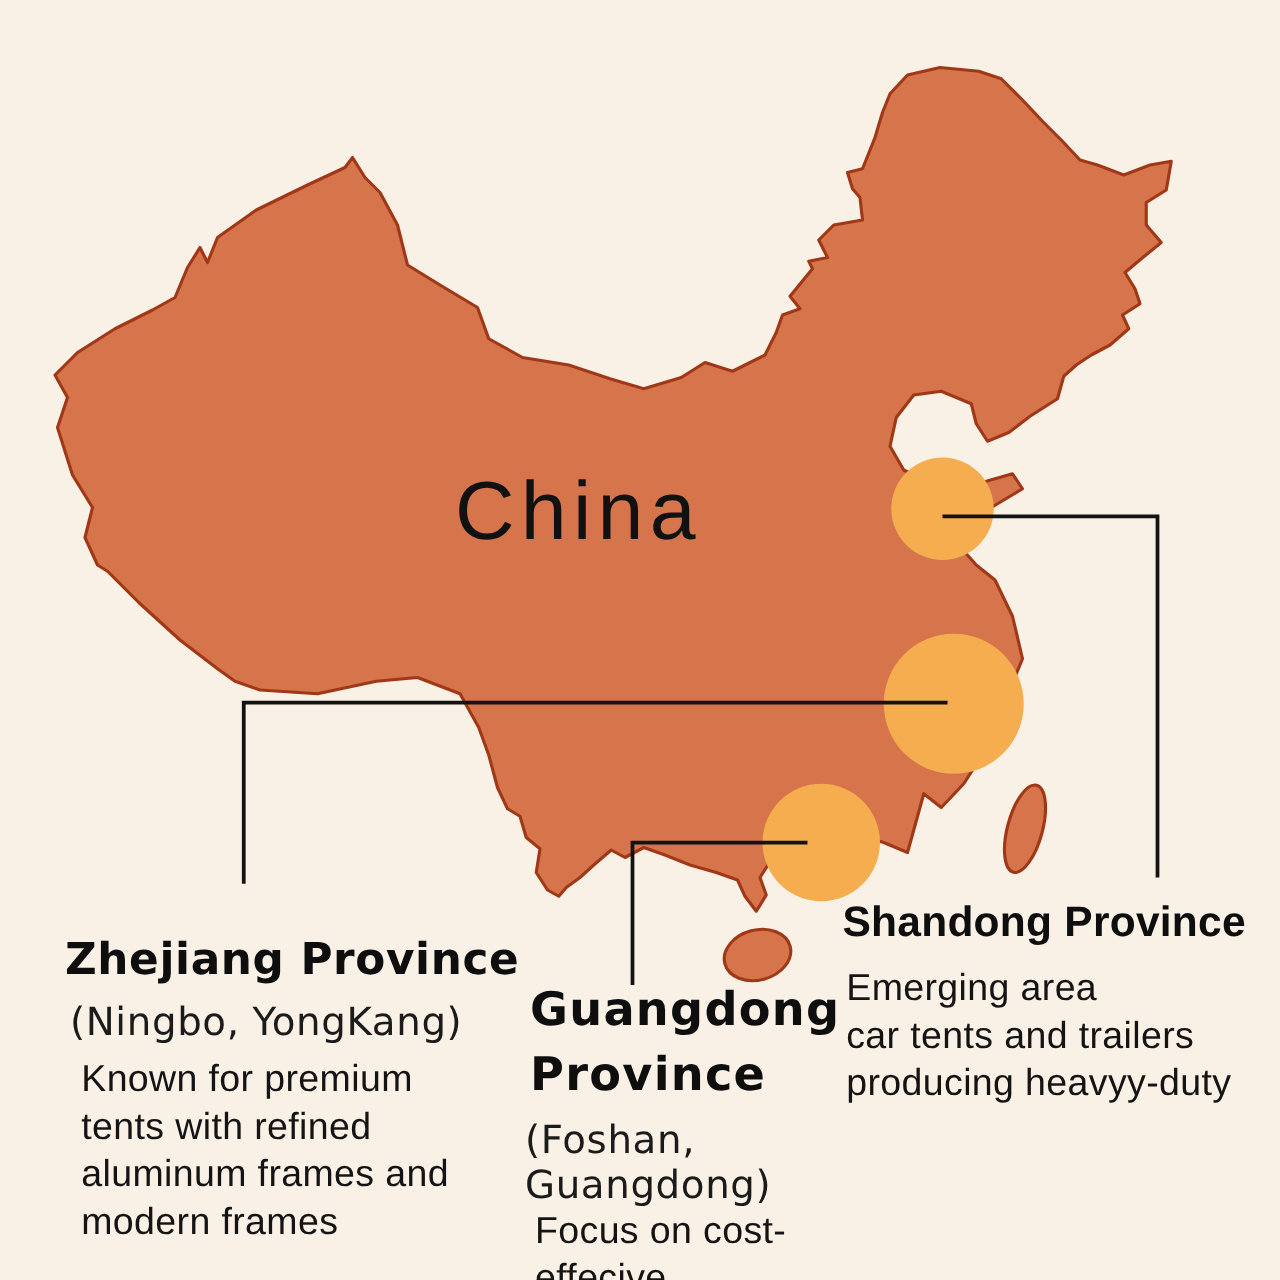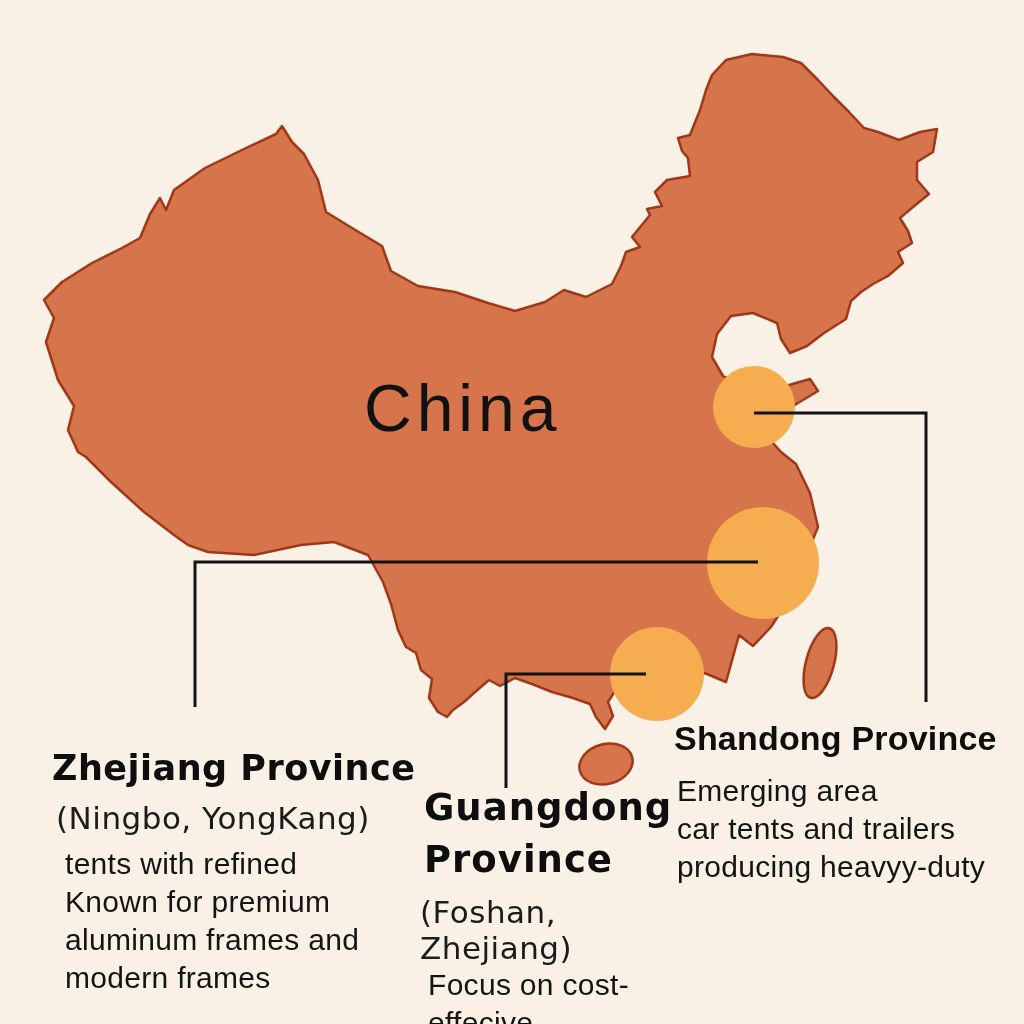--- a/index.html
+++ b/index.html
@@ -77,30 +77,30 @@
     <polyline class="connector" points="758,562 195,562 195,707"></polyline>
     <polyline class="connector" points="646,674 506,674 506,788"></polyline>
   </svg>
 
   <div class="country-label">China</div>
 
   <div class="annotation" id="ann-zhejiang">
     <div class="title">Zhejiang Province</div>
     <div class="subtitle">(Ningbo, YongKang)</div>
     <div class="body">
+      <div>Known for premium</div>
       <div>tents with refined</div>
-      <div>Known for premium</div>
       <div>aluminum frames and</div>
       <div>modern frames</div>
     </div>
   </div>
 
   <div class="annotation" id="ann-guangdong">
     <div class="title">Guangdong Province</div>
-    <div class="subtitle">(Foshan, Zhejiang)</div>
+    <div class="subtitle">(Foshan, Guangdong)</div>
     <div class="body">
       <div>Focus on cost-effecive</div>
 
     </div>
   </div>
 
   <div class="annotation" id="ann-shandong">
     <div class="title">Shandong Province</div>
     <div class="body">
       <div>Emerging area</div>

